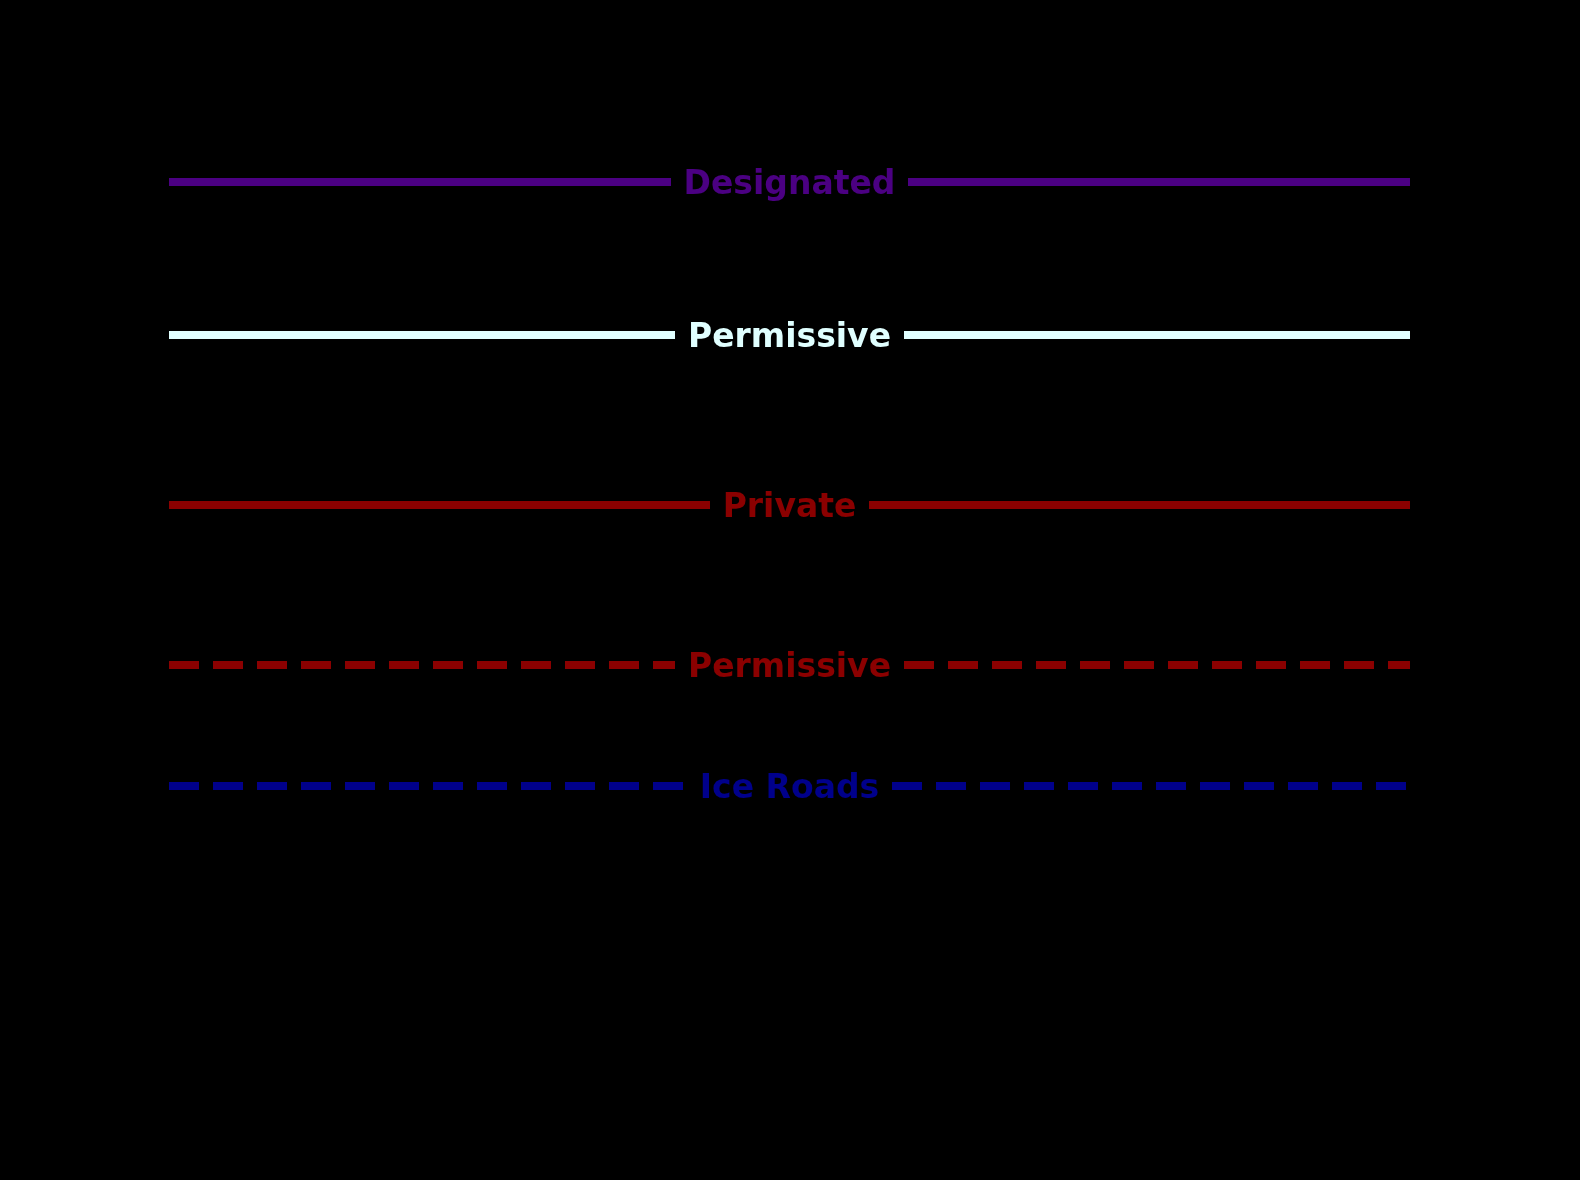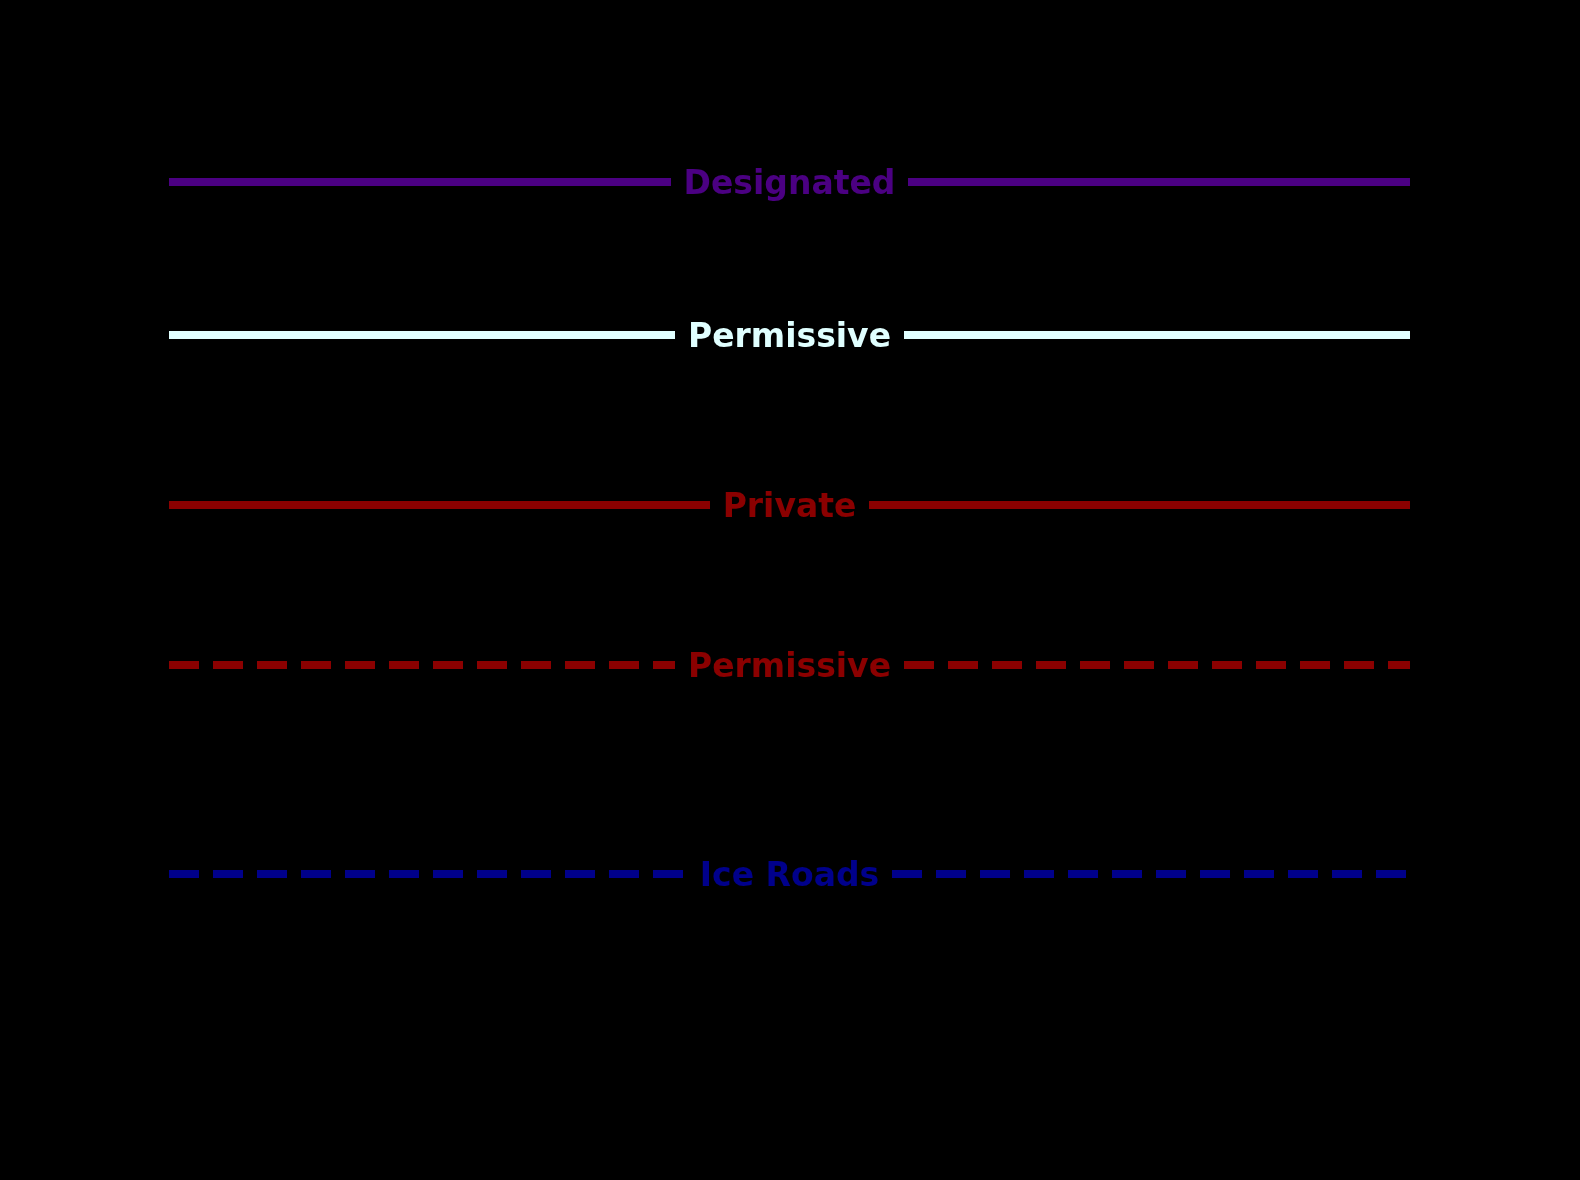--- a/index.html
+++ b/index.html
@@ -23,21 +23,21 @@
     left: 169px;
     width: 1241px;
     height: 52px;
     display: flex;
     align-items: center;
   }
   .row:nth-child(1) { top: 156px; }
   .row:nth-child(2) { top: 309px; }
   .row:nth-child(3) { top: 479px; }
   .row:nth-child(4) { top: 639px; }
-  .row:nth-child(5) { top: 848px; align-items: center; }
+  .row:nth-child(5) { top: 760px; align-items: center; }
   .row:nth-child(6) { top: 962px; }
   .seg {
     flex: 1 1 0;
     height: 8px;
     background: var(--line-color);
   }
   .row.dashed .seg {
     background: repeating-linear-gradient(
       to right,
       var(--line-color) 0 30px,

